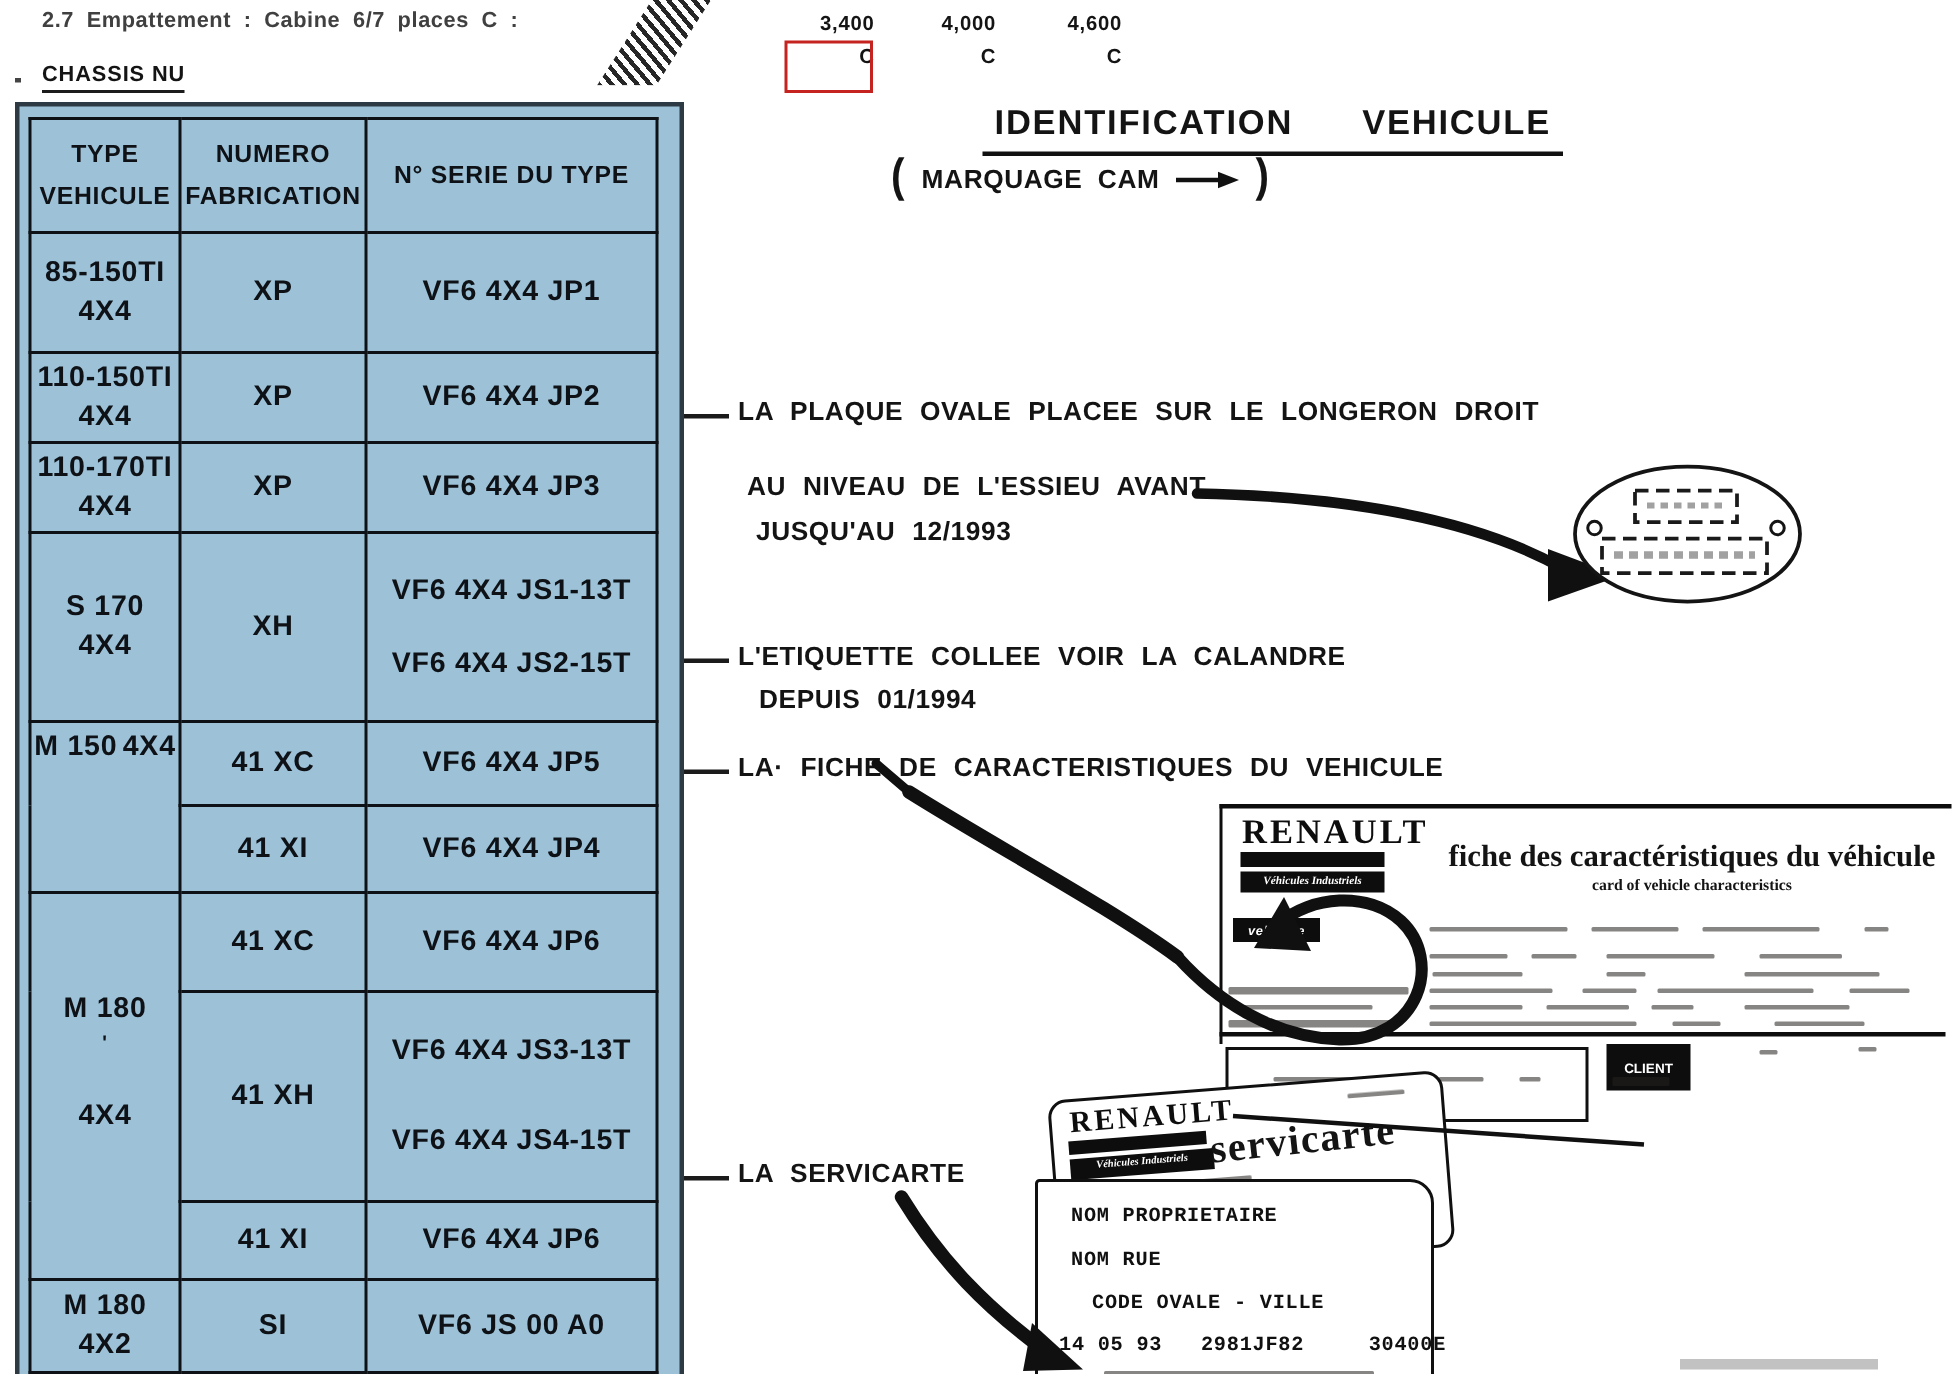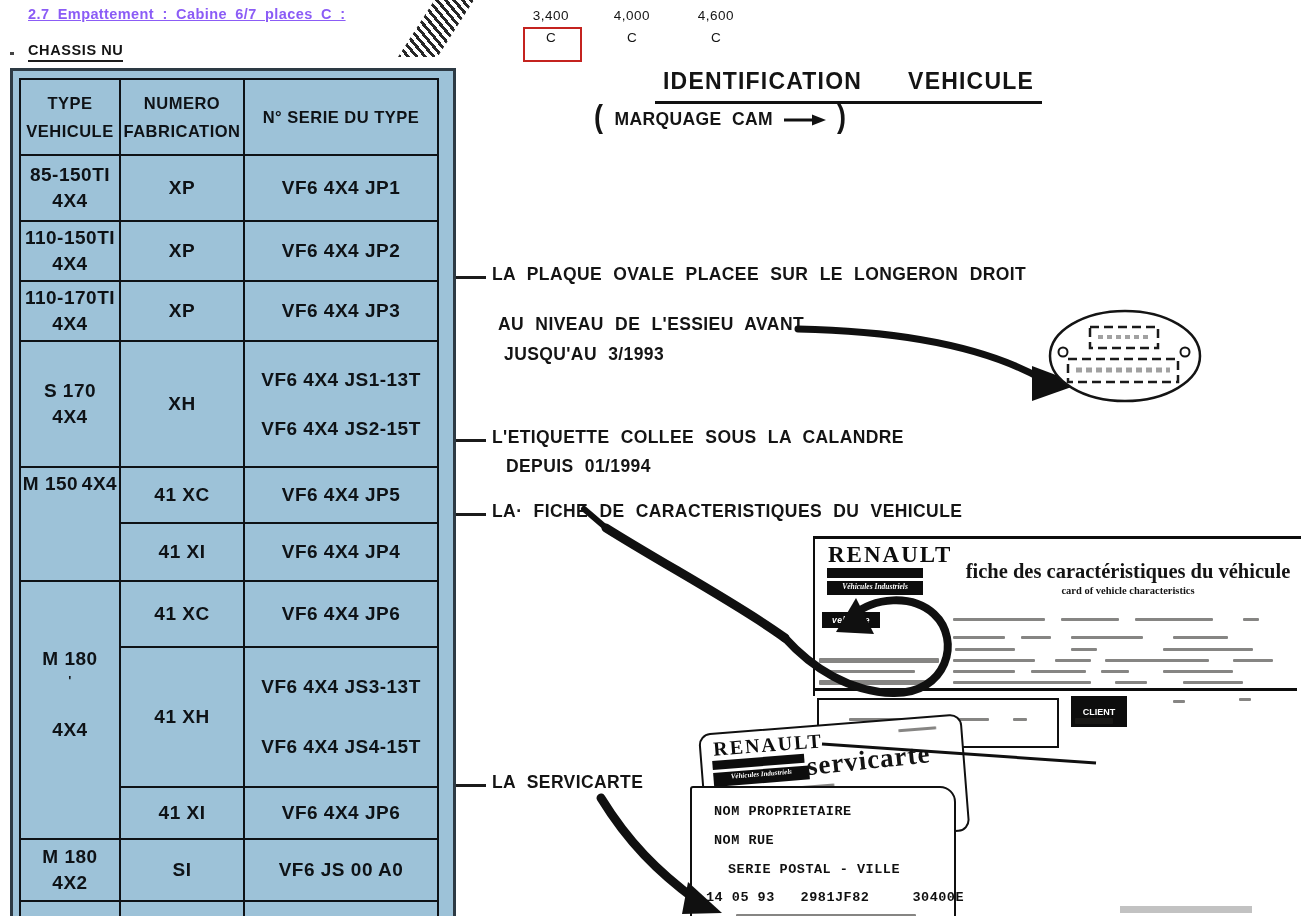--- a/index.html
+++ b/index.html
@@ -1,27 +1,27 @@
 <!DOCTYPE html>
 <html><head>
 <meta charset="utf-8">
 <style>
   html,body{margin:0;padding:0;background:#e8e8e8;}
   #page{position:relative;width:1306px;height:916px;background:#ffffff;overflow:hidden;
         font-family:"Liberation Sans",sans-serif;color:#141414;-webkit-font-smoothing:antialiased;}
   .abs{position:absolute;}
   
-  .topline{left:28px;top:6px;font-size:14.5px;font-weight:bold;letter-spacing:.4px;word-spacing:4px;color:#8b5cf6;text-decoration:underline;}
+  .topline{left:28px;top:6px;font-size:14.5px;font-weight:bold;letter-spacing:.4px;word-spacing:4px;color:#404040;}
   .chassis{left:28px;top:42px;font-size:14.5px;font-weight:bold;letter-spacing:.6px;
            border-bottom:2.5px solid #1c1c1c;padding-bottom:2px;}
   .margindot{left:10px;top:52px;width:4px;height:3px;background:#444;}
   .hatch{left:398px;top:0;width:76px;height:57px;opacity:.92;
          background:repeating-linear-gradient(50deg,#141414 0 3px,rgba(0,0,0,0) 3px 6.5px);
          clip-path:polygon(48% 0,100% 0,52% 100%,0 100%);}
-  .wb{width:64px;text-align:center;font-weight:normal;font-size:13.5px;letter-spacing:.5px;}
+  .wb{width:64px;text-align:right;font-weight:bold;font-size:13.5px;letter-spacing:.5px;}
   .wb .code{margin-top:7px;font-size:13.5px;}
   .redbox{left:523px;top:27px;width:55px;height:31px;border:2.5px solid #c4231f;}
   
   .panel{left:10px;top:68px;width:446px;height:860px;background:#9dc2d8;
          border:3px solid #2d3a44;box-sizing:border-box;padding:7px 6px;}
   table.vtab{border-collapse:collapse;table-layout:fixed;}
   .vtab td,.vtab th{border:2.5px solid #0e1216;text-align:center;vertical-align:middle;
          font-weight:bold;color:#0e1216;padding:0;overflow:hidden;}
   .vtab th{font-size:16.5px;letter-spacing:.5px;line-height:1.7;}
   .vtab td{font-size:19px;letter-spacing:.5px;line-height:1.35;}
@@ -101,21 +101,21 @@
         <th>
           <div>TYPE</div>
           <div>VEHICULE</div>
         </th>
         <th>
           <div>NUMERO</div>
           <div>FABRICATION</div>
         </th>
         <th>N° SERIE DU TYPE</th>
       </tr>
-      <tr style="height:66px">
+      <tr style="height:80px">
         <td>
               <div>85-150TI</div>
               <div>4X4</div>
             </td>
         <td>XP</td>
         <td>VF6 4X4 JP1</td>
       </tr>
       <tr style="height:60px">
         <td>
               <div>110-150TI</div>
@@ -209,24 +209,24 @@
       <line x1="0" y1="6" x2="29" y2="6" stroke="#111" stroke-width="3"></line>
       <polygon points="28,0.5 42,6 28,11.5" fill="#111"></polygon>
     </svg>
     <span class="paren">)</span>
   </div>
 
 
   <div class="abs dash" style="left:456px;top:276px"></div>
   <div class="abs line" style="left:498px;top:314px">AU NIVEAU DE L'ESSIEU AVANT</div>
   <div class="abs line" style="left:492px;top:264px">LA PLAQUE OVALE PLACEE SUR LE LONGERON DROIT</div>
-  <div class="abs line" style="left:504px;top:344px">JUSQU'AU 3/1993</div>
+  <div class="abs line" style="left:504px;top:344px">JUSQU'AU 12/1993</div>
 
   <div class="abs dash" style="left:456px;top:439px"></div>
-  <div class="abs line" style="left:492px;top:427px">L'ETIQUETTE COLLEE SOUS LA CALANDRE</div>
+  <div class="abs line" style="left:492px;top:427px">L'ETIQUETTE COLLEE VOIR LA CALANDRE</div>
   <div class="abs line" style="left:506px;top:456px">DEPUIS 01/1994</div>
 
   <div class="abs dash" style="left:456px;top:513px"></div>
   <div class="abs line" style="left:492px;top:501px">LA· FICHE DE CARACTERISTIQUES DU VEHICULE</div>
 
   <div class="abs dash" style="left:456px;top:784px"></div>
   <div class="abs line" style="left:492px;top:772px">LA SERVICARTE</div>
 
   <div class="abs fiche">
     <div class="abs blackbar" style="left:0;top:0;width:488px;height:3px"></div>
@@ -281,21 +281,21 @@
     <div class="abs servititle" style="left:104px;top:22px">servicarte</div>
     <div class="sm sm3" style="left:198px;top:9px;width:38px"></div>
     <div class="sm sm3" style="left:10px;top:58px;width:120px"></div>
     <div class="sm sm3" style="left:10px;top:64px;width:126px"></div>
     <div class="sm" style="left:10px;top:70px;width:134px;height:6px"></div>
   </div>
 
   <div class="abs owner">
     <div class="abs mono" style="left:22px;top:16px">NOM PROPRIETAIRE</div>
     <div class="abs mono" style="left:22px;top:45px">NOM RUE</div>
-    <div class="abs mono" style="left:36px;top:74px">SERIE POSTAL - VILLE</div>
+    <div class="abs mono" style="left:36px;top:74px">CODE OVALE - VILLE</div>
     <div class="abs mono" style="left:14px;top:102px">14 05 93   2981JF82     30400E</div>
     <div class="sm" style="left:44px;top:126px;width:180px"></div>
   </div>
 
   <div class="abs graysmudge"></div>
 
   <svg class="abs svglayer" width="1306" height="916" viewBox="0 0 1306 916">
 
     <g>
       <path d="M 798 329 C 900 331 985 347 1042 379" fill="none" stroke="#101010" stroke-width="7" stroke-linecap="round"></path>

